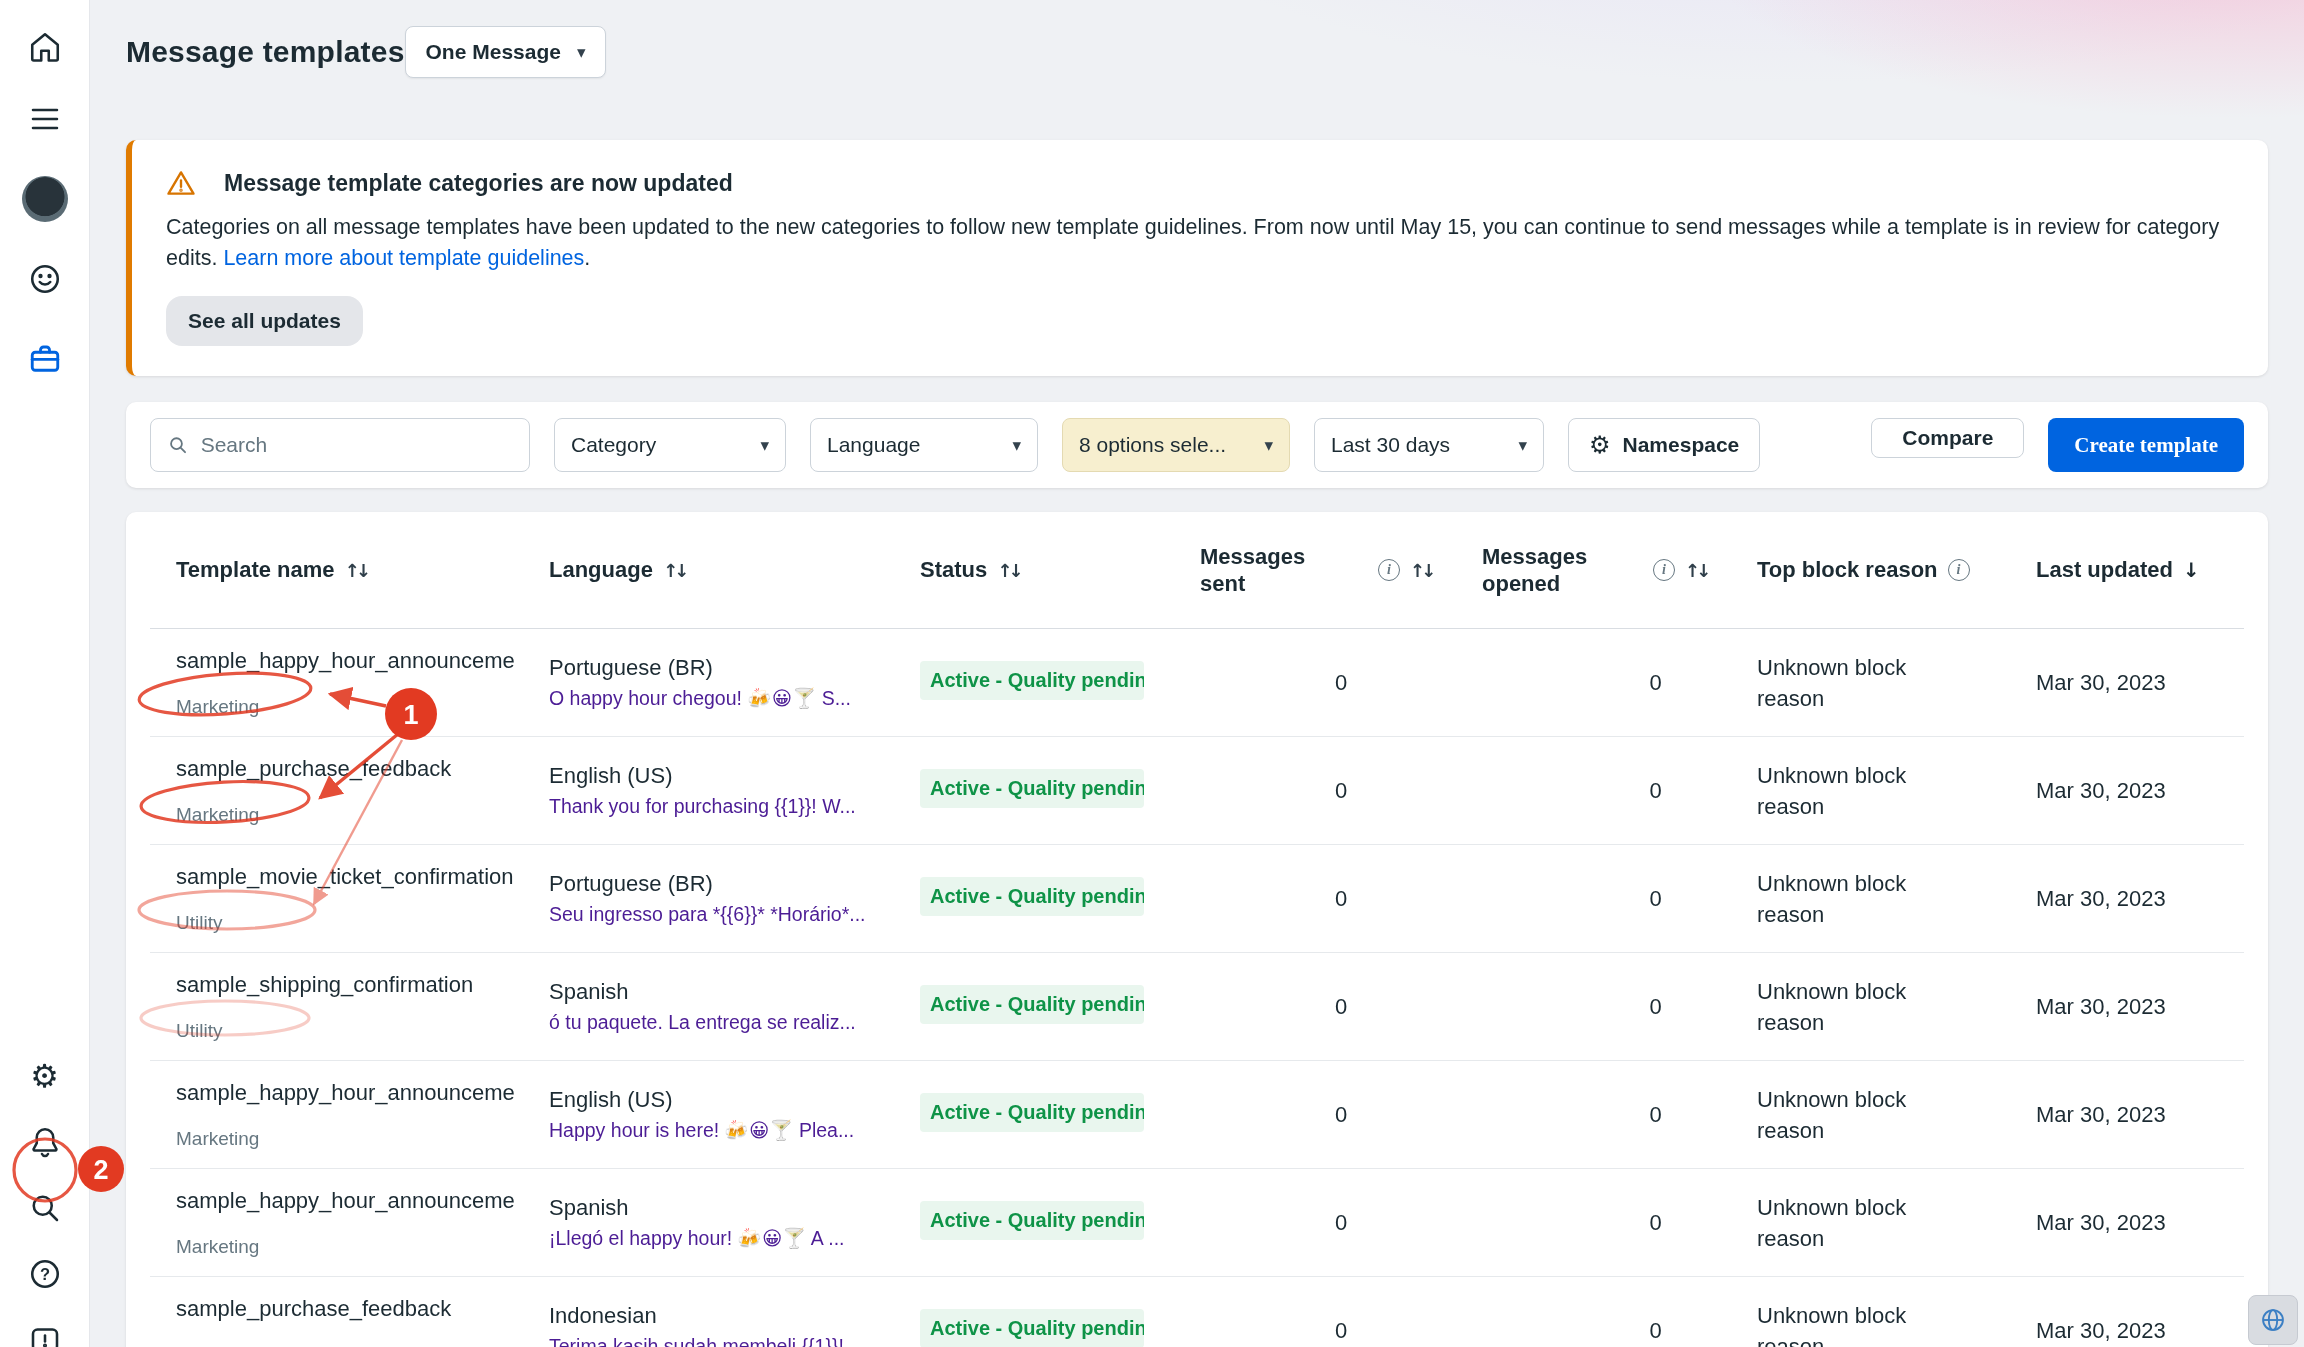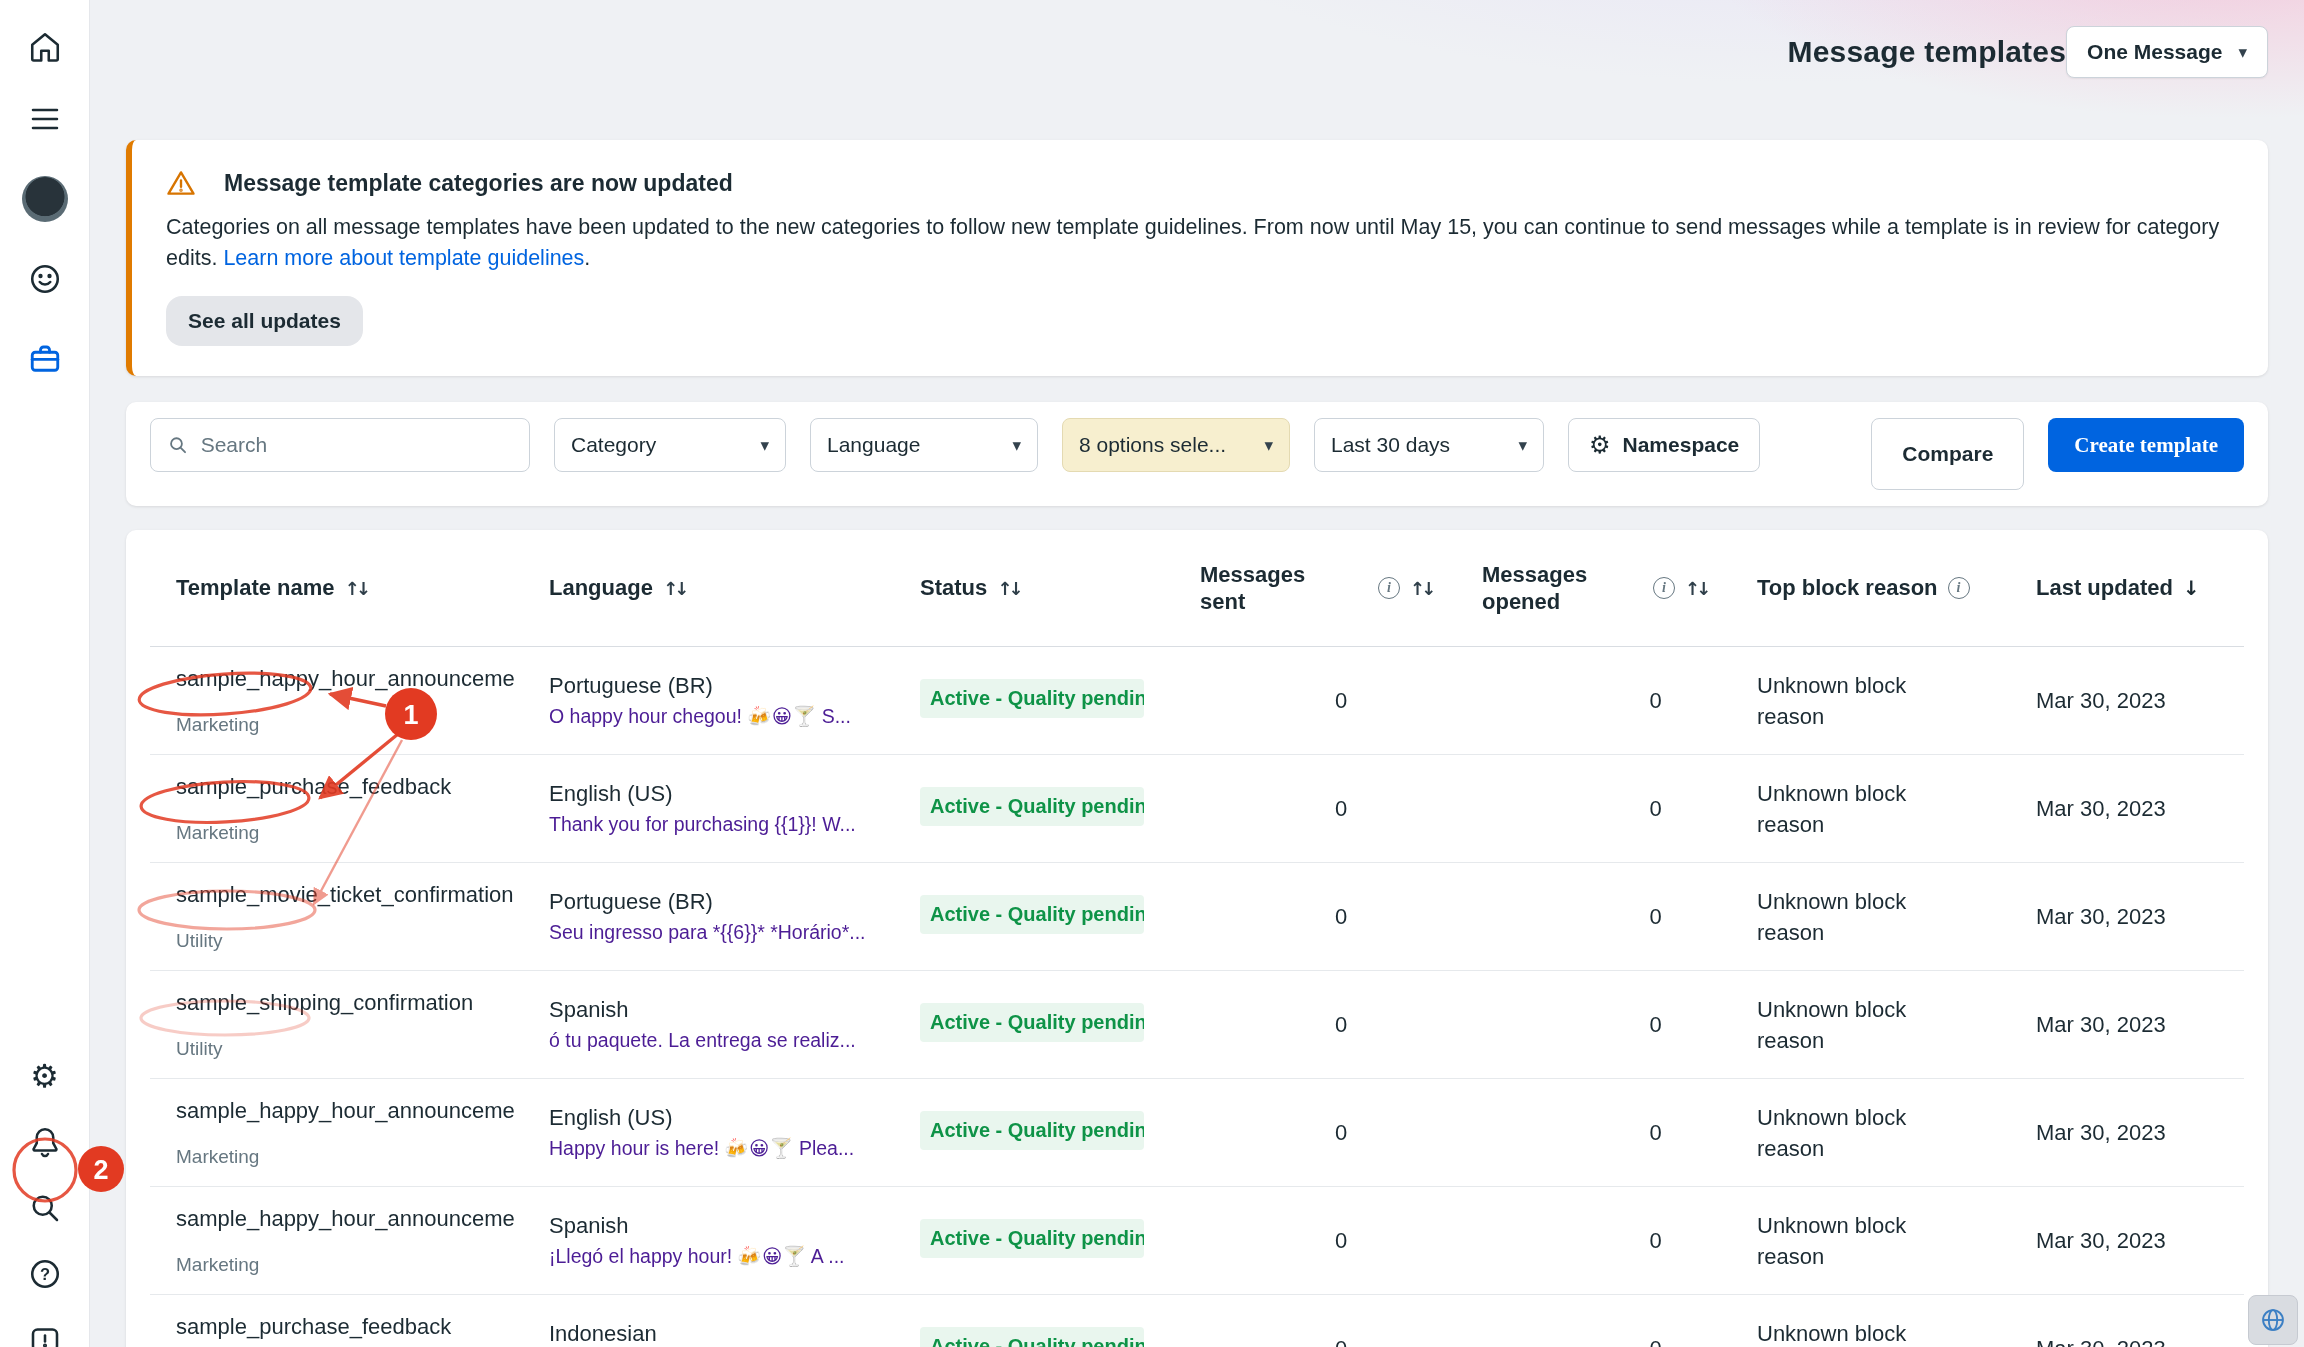--- a/index.html
+++ b/index.html
@@ -24,21 +24,21 @@
   .side-top{display:flex;flex-direction:column;align-items:center;padding-top:24px}
   .side-btn{width:46px;height:46px;display:flex;align-items:center;justify-content:center;background:none;border:none;cursor:pointer;border-radius:10px}
   .side-btn svg{width:36px;height:36px;stroke:#1c2b33;fill:none;stroke-width:1.7;stroke-linecap:round;stroke-linejoin:round}
   .side-btn.blue svg{stroke:var(--primary);stroke-width:1.9}
   .m30{margin-top:26px}.m36{margin-top:34px}
   .avatar-circle{width:46px;height:46px;border-radius:50%;background:radial-gradient(circle at 50% 45%, #28333a 56%, #5a6b74 58%)}
   .side-bottom{position:absolute;bottom:-16px;left:0;width:100%;display:flex;flex-direction:column;align-items:center;gap:20px}
   .glyph-icon{font-size:32px;line-height:1;color:#1c2b33;font-family:"DejaVu Sans",sans-serif}
   
   main{position:absolute;left:90px;top:0;right:0;bottom:0;padding:0 36px;z-index:1}
-  .topbar{display:flex;justify-content:flex-end;align-items:center;padding-top:26px}
+  .topbar{display:flex;justify-content:flex-start;align-items:center;padding-top:26px}
   h1{font-size:30px;font-weight:700;letter-spacing:.2px}
   .account-btn{display:flex;align-items:center;gap:16px;background:#fff;border:1px solid #ccd3da;border-radius:8px;
     padding:0 20px;height:52px;font-size:21px;font-weight:600;color:#1c2b33;cursor:pointer;box-shadow:0 1px 2px rgba(0,0,0,.06)}
   .caret{font-size:17px;color:#33424d;line-height:1;font-family:"DejaVu Sans",sans-serif}
   
   .banner{margin-top:62px;background:#fff;border-radius:10px;border-left:6px solid var(--banner-accent);
     box-shadow:0 1px 3px rgba(0,0,0,.10);padding:28px 34px 30px}
   .banner-head{display:flex;align-items:center;gap:28px}
   .banner-head h2{font-size:23px;font-weight:700}
   .warning-svg{width:30px;height:30px;stroke:#d77400;fill:none;stroke-width:1.9;stroke-linecap:round;stroke-linejoin:round}
@@ -53,21 +53,21 @@
   .search-box svg{width:24px;height:24px;stroke:#667781;fill:none;stroke-width:2;stroke-linecap:round}
   .search-box input{border:none;outline:none;font-size:21px;width:100%;color:#1c2b33;background:transparent;font-family:inherit}
   .search-box input::placeholder{color:#667781}
   .dropdown{display:flex;align-items:center;justify-content:space-between;height:54px;border:1px solid #ccd3da;border-radius:8px;
     background:#fff;padding:0 16px;font-size:21px;gap:12px;cursor:pointer;color:#1c2b33;font-family:inherit}
   .dropdown.highlight{background:var(--filter-highlight);border-color:#e4dab2}
   .w232{width:232px}.w228{width:228px}.w230{width:230px}
   .namespace-btn{display:flex;align-items:center;gap:12px;height:54px;border:1px solid #ccd3da;border-radius:8px;background:#fff;
     padding:0 20px;font-size:21px;font-weight:600;cursor:pointer;color:#1c2b33;font-family:inherit}
   .namespace-btn .glyph-icon{font-size:24px}
-  .compare-btn{margin-left:auto;height:72px;border:1px solid #ccd3da;border-radius:8px;background:#fff;padding:0 30px;
+  .compare-btn{margin-left:auto;height:40px;border:1px solid #ccd3da;border-radius:8px;background:#fff;padding:0 30px;
     font-size:21px;font-weight:600;cursor:pointer;color:#1c2b33;font-family:inherit}
   .create-btn{height:54px;border:none;border-radius:8px;background:var(--primary);color:#fff;padding:0 26px;
     font-size:21px;font-weight:600;cursor:pointer;font-family:Liberation Serif, serif}
   
   .table-card{margin-top:24px;background:#fff;border-radius:10px 10px 0 0;box-shadow:0 1px 3px rgba(0,0,0,.10);padding:0 24px;min-height:880px}
   .thead,.trow{display:grid;grid-template-columns:399px 371px 280px 282px 275px 279px 208px;align-items:center}
   .thead{height:117px;border-bottom:1px solid #d9dde2;font-size:22px;font-weight:700}
   .hcell{display:flex;align-items:center;gap:10px;padding-right:14px;cursor:pointer;background:none;border:none;font:inherit;color:inherit;text-align:left}
   .hcell.first{padding-left:26px}
   .msg-label{width:128px;line-height:27px}

